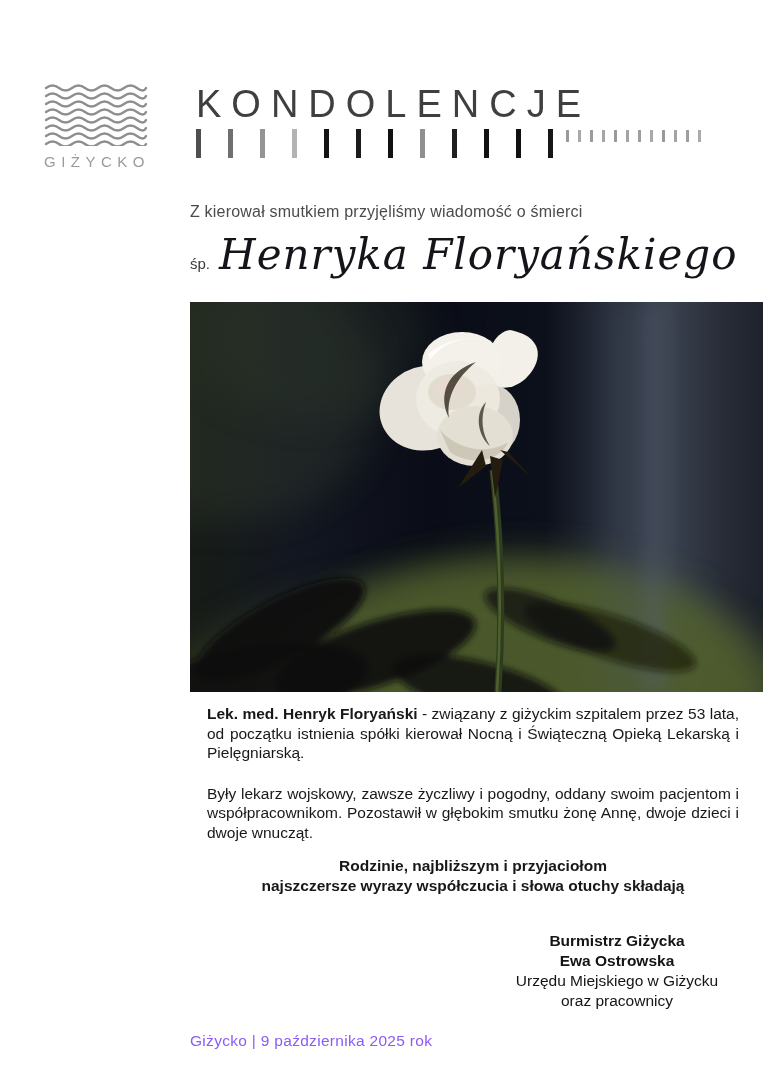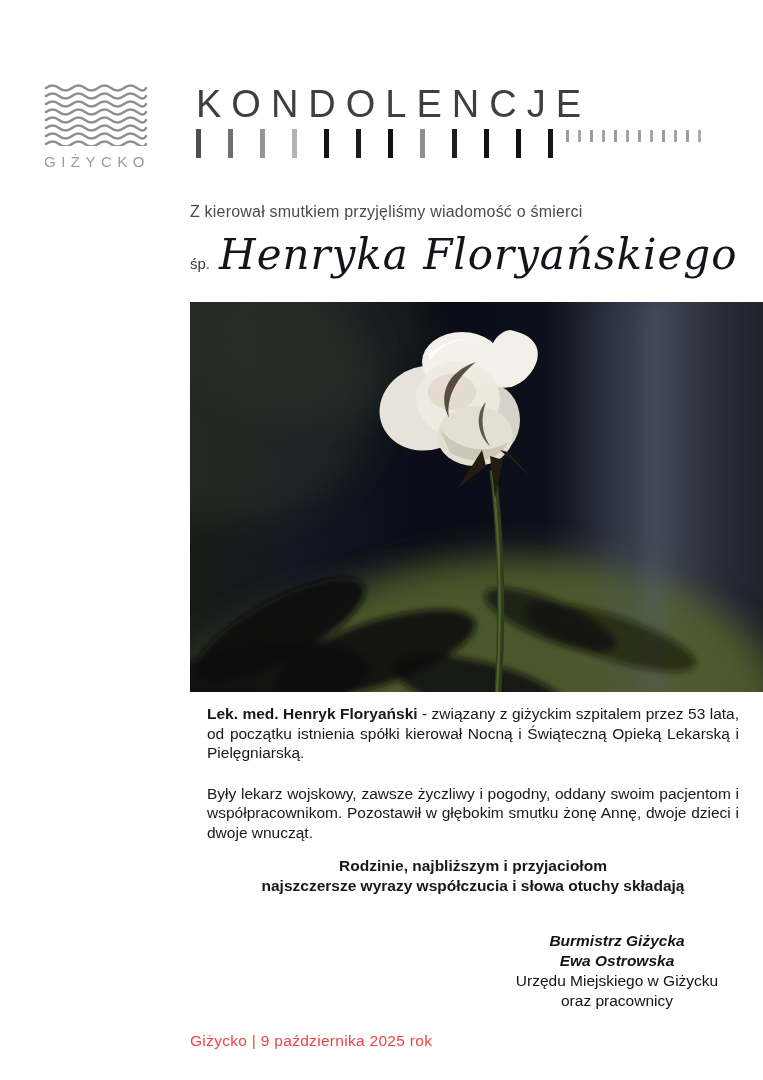--- a/index.html
+++ b/index.html
@@ -56,26 +56,26 @@
   .content p { margin:0 0 21px 0; }
   .content .tight { margin-bottom:14px; }
   .bold { font-weight:700; }
   .condolence-lines { text-align:center; font-weight:700; }
 
   
   .signature {
     margin-left:auto; margin-top:36px; width:244px;
     text-align:center; font-size:15.5px; line-height:20px; color:#141414;
   }
-  .signature .sig-bold { font-weight:700;font-style:italic; }
+  .signature .sig-bold { font-weight:700; }
 
   
   .footer {
     position:absolute; left:190px; top:1032px;
-    font-size:15.5px; color:#ef4444; letter-spacing:0.3px;
+    font-size:15.5px; color:#8b5cf6; letter-spacing:0.3px;
   }
 </style>
 </head>
 <body>
 
 <div class="page">
 
   <div class="logo-block">
     <svg class="logo-waves" width="104" height="62" viewBox="0 0 104 62" fill="none">
       <g stroke="#8f8f8f" stroke-width="2.4" stroke-linecap="round">

